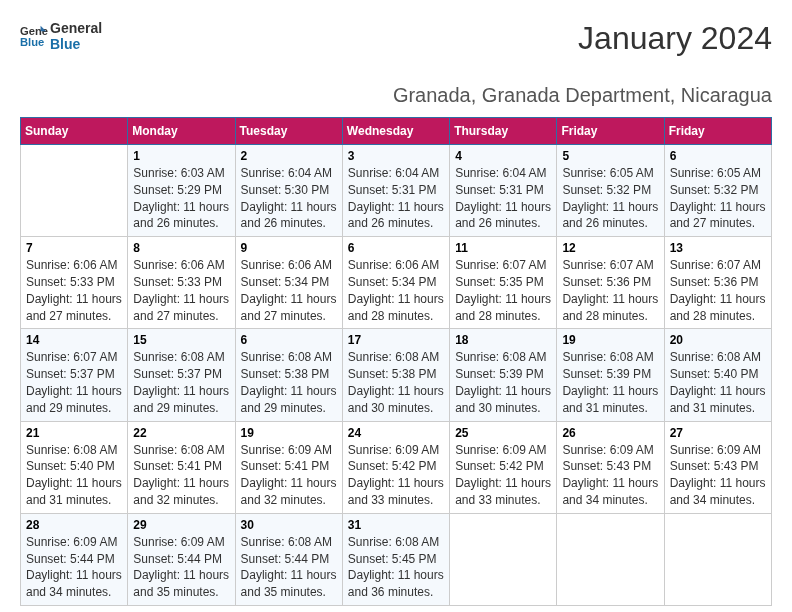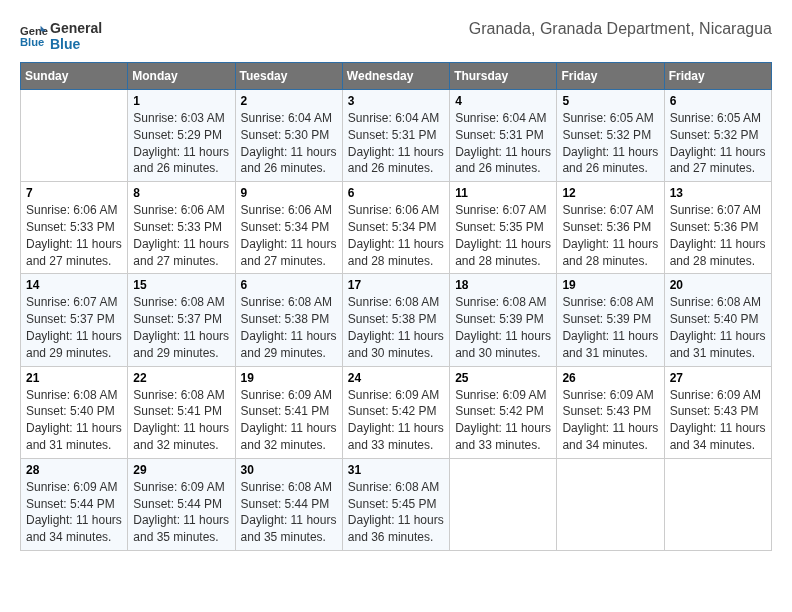--- a/index.html
+++ b/index.html
@@ -27,30 +27,31 @@
     }
     .title-block {
       text-align: right;
     }
     .month-title {
       font-size: 32px;
       font-weight: normal;
       color: #333;
     }
     .location-title {
-      font-size: 16px;
+      font-size: 20px;
       color: #555;
+      margin-top: 27px;
     }
     table {
       width: 100%;
       border-collapse: collapse;
       font-size: 11px;
     }
     thead tr {
-      background-color: #737373;
+      background-color: #be185d;
       color: #fff;
     }
     thead th {
       padding: 6px 4px;
       text-align: left;
       font-weight: bold;
       font-size: 12px;
       border: 1px solid #2e6da4;
     }
     tbody tr {
@@ -90,20 +91,21 @@
       <text x="0" y="14" font-size="12" font-weight="bold" fill="#333">General</text>
       <text x="0" y="26" font-size="12" font-weight="bold" fill="#1a6fa8">Blue</text>
       <polygon points="22,4 28,10 22,10" fill="#2e6da4"></polygon>
     </svg>
     <div>
       <div style="font-size:14px; font-weight:bold; color:#333;">General</div>
       <div style="font-size:14px; font-weight:bold; color:#1a6fa8;">Blue</div>
     </div>
   </div>
   <div class="title-block">
+    <div class="month-title">January 2024</div>
     <div class="location-title">Granada, Granada Department, Nicaragua</div>
   </div>
 </div>
 
 <table>
   <thead>
     <tr id="weekday-header">
         <th>Sunday</th>
         <th>Monday</th>
         <th>Tuesday</th>

